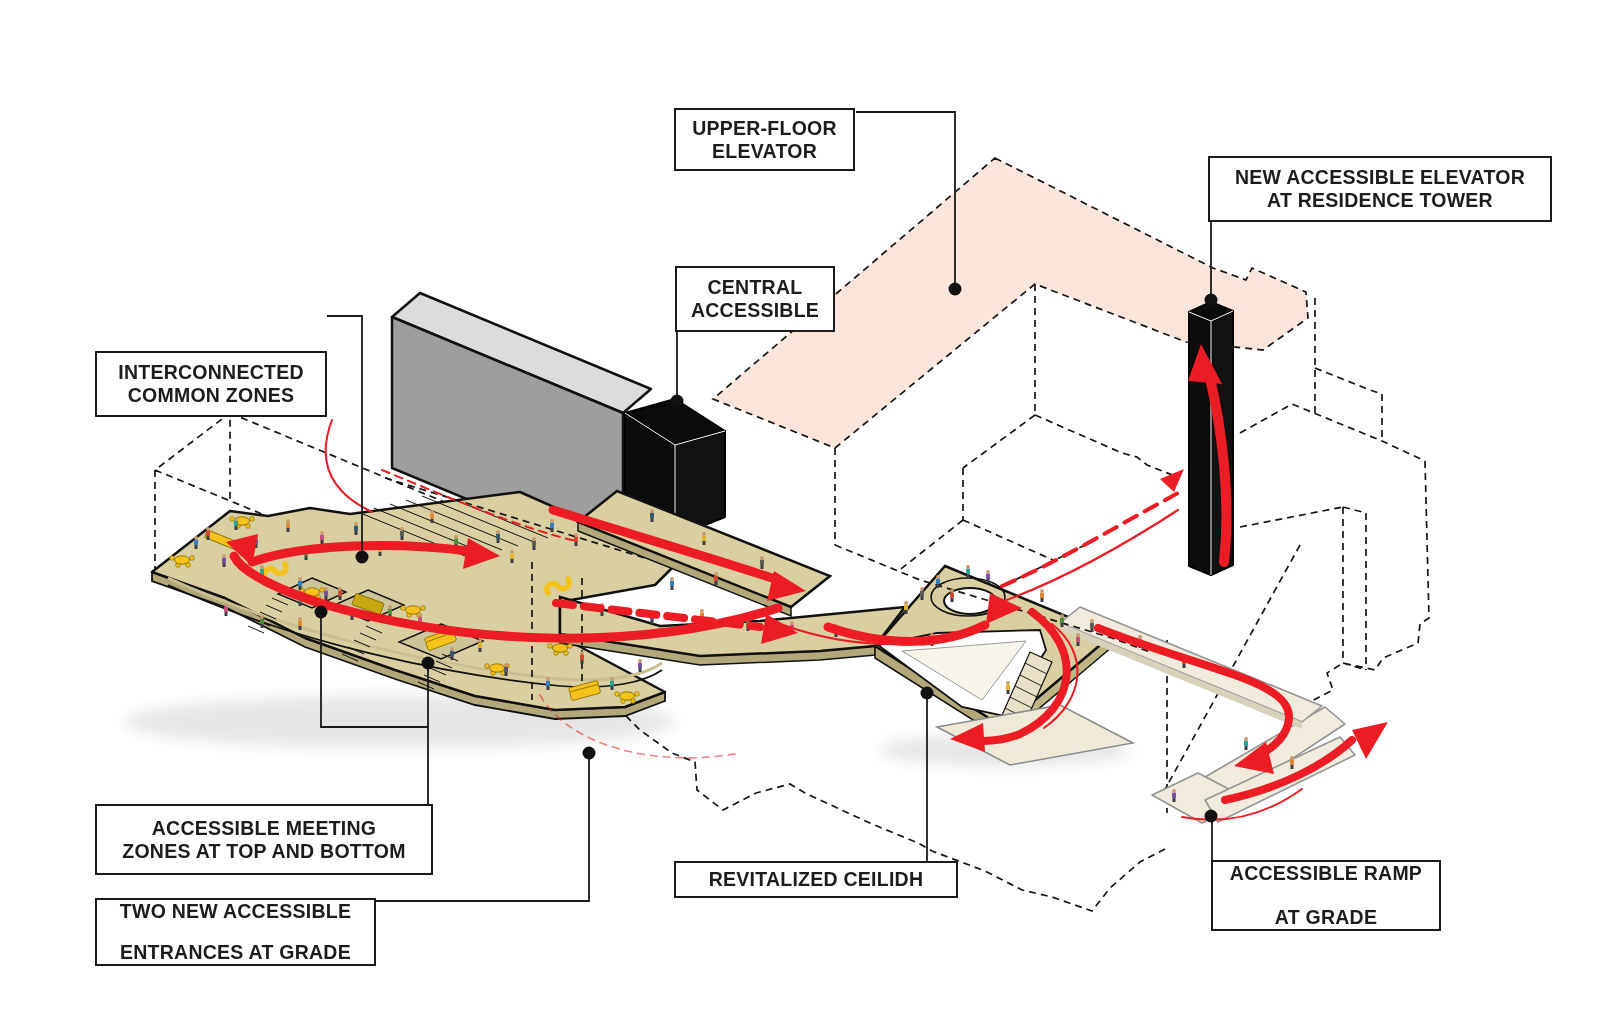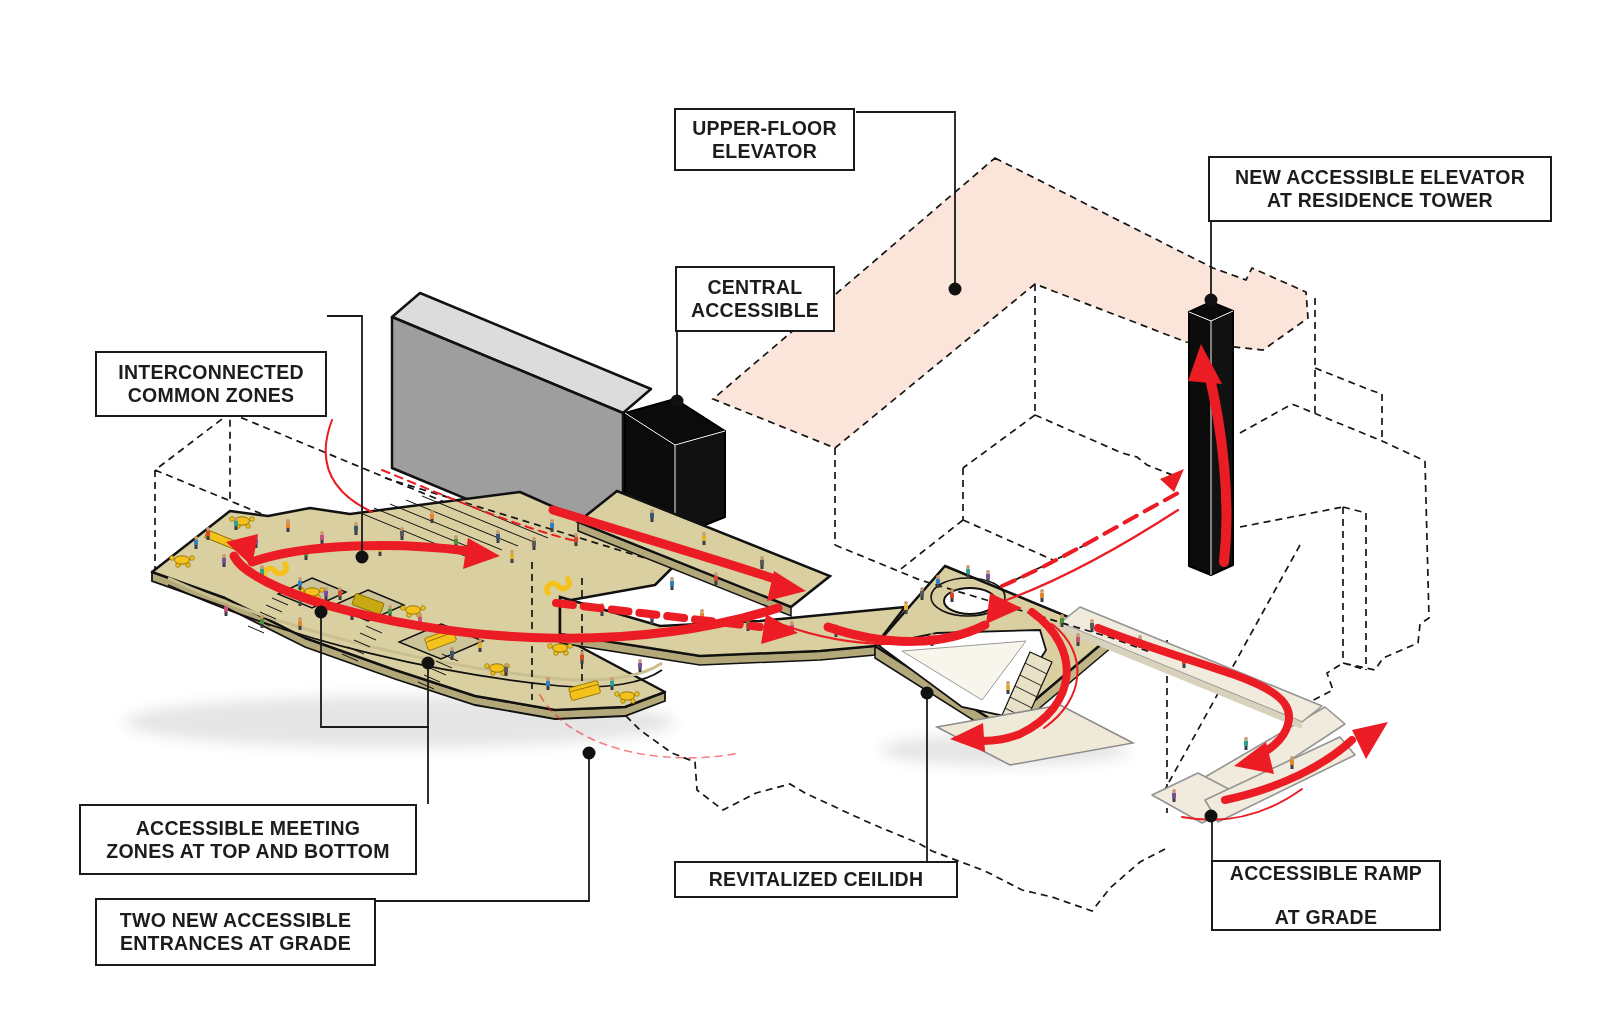--- a/index.html
+++ b/index.html
@@ -7,22 +7,22 @@
          font-family:"Liberation Sans",sans-serif;}
   svg{position:absolute;left:0;top:0;}
   .label{position:absolute;background:#ffffff;border:2px solid #1a1a1a;color:#1c1c1c;
          display:flex;flex-direction:column;justify-content:center;align-items:center;
          font-weight:bold;font-size:19.5px;line-height:1.18;letter-spacing:.25px;
          text-align:center;box-sizing:border-box;z-index:5;}
   #lbl-upper     {left:674px; top:108px; width:181px; height:63px;}
   #lbl-central   {left:675px; top:266px; width:160px; height:66px;}
   #lbl-newelev   {left:1208px;top:139px; width:344px; height:66px;margin-top:17px;}
   #lbl-zones     {left:95px;  top:312px; width:232px; height:66px;margin-top:39px;}
-  #lbl-pods      {left:79px;  top:804px; width:338px; height:71px;}
-  #lbl-entrances {left:95px;  top:898px; width:281px; height:68px;}
+  #lbl-pods      {left:95px;  top:804px; width:338px; height:71px;}
+  #lbl-entrances {left:95px;  top:898px; width:281px; height:68px;justify-content:space-between;}
   #lbl-ceilidh   {left:674px; top:861px; width:284px; height:37px;}
   #lbl-ramp      {left:1211px;top:860px; width:230px; height:71px;justify-content:space-between;}
 </style>
 </head>
 <body>
 
 <div class="stage">
 
 <svg width="1600" height="1035" viewBox="0 0 1600 1035">
   <defs>

